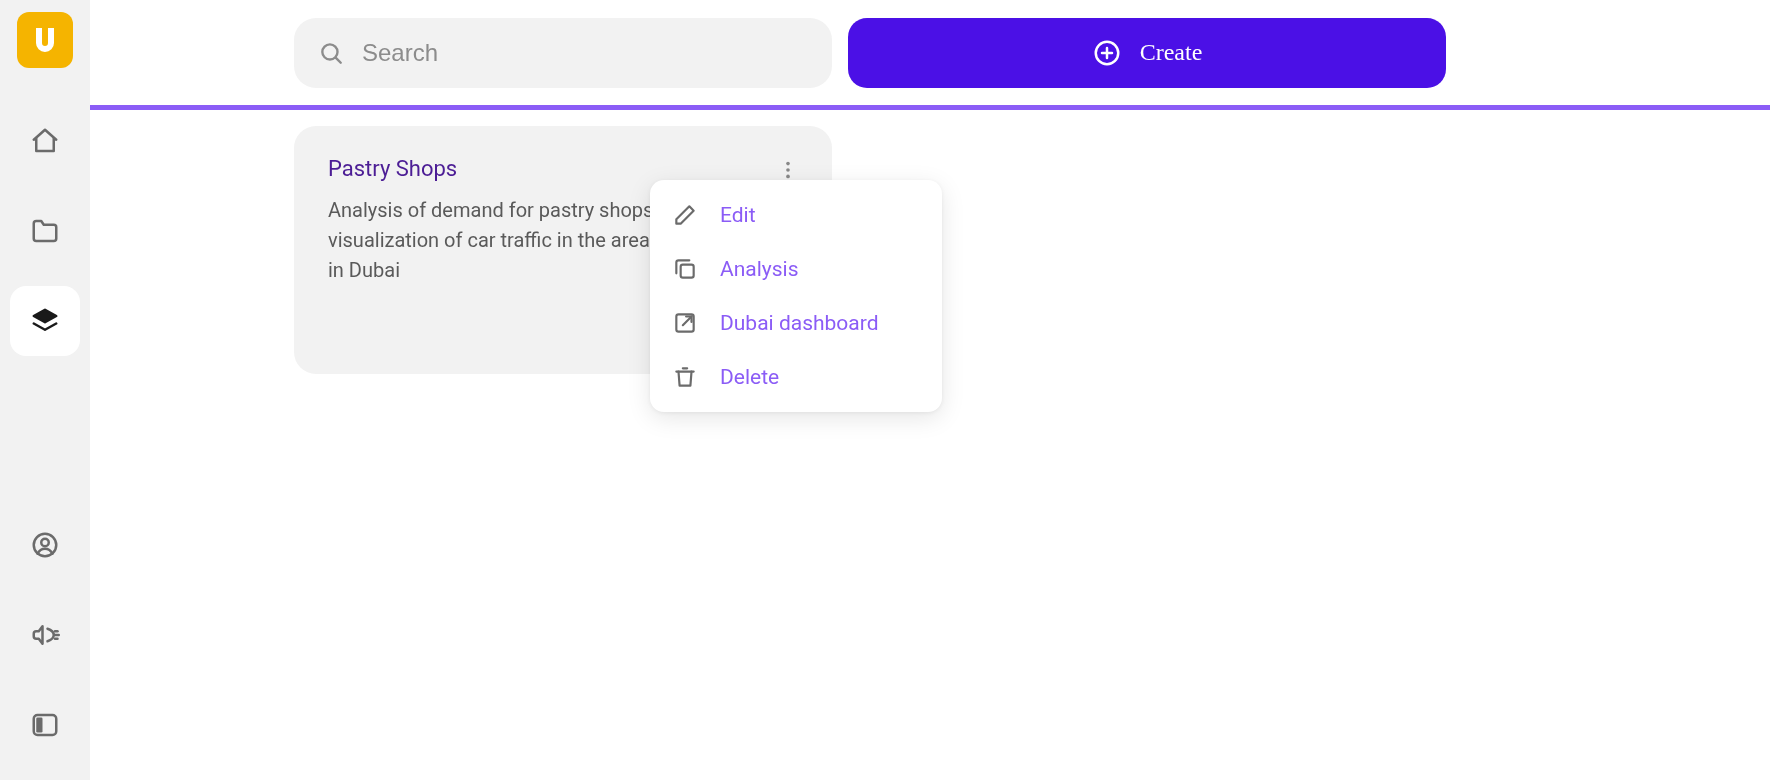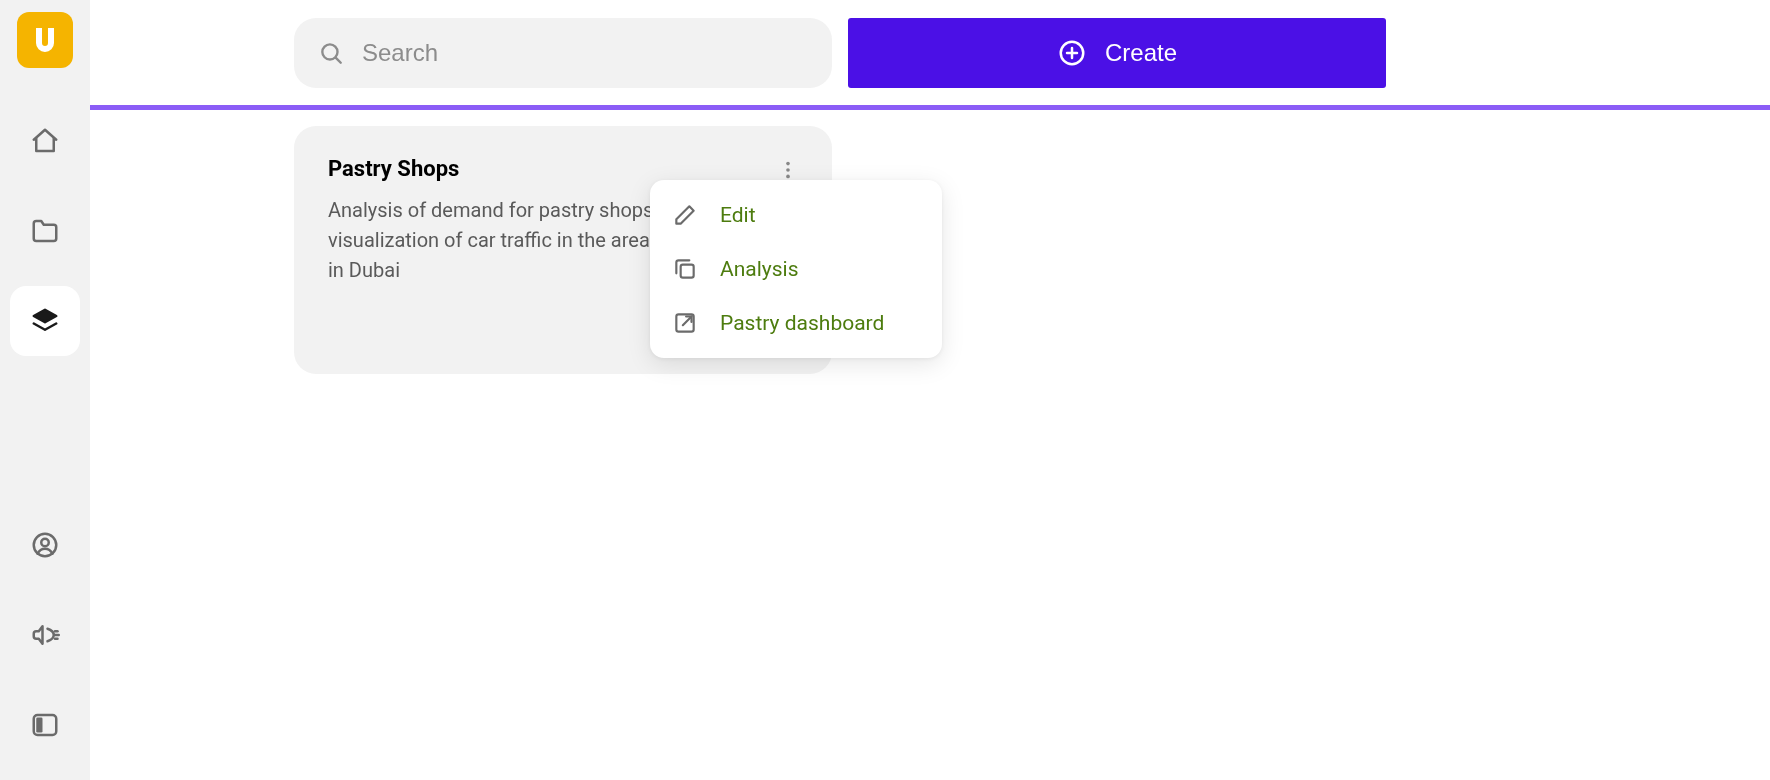--- a/index.html
+++ b/index.html
@@ -84,53 +84,54 @@
     border: none;
     background: transparent;
     outline: none;
     font-size: 24px;
     color: #555;
     width: 100%;
   }
   .search input::placeholder { color: #8c8c8c; }
 
   .create-btn {
-    width: 538px;
+    width: 598px;
     height: 70px;
     background: #4b10e6;
     border: none;
-    border-radius: 3px;
+    border-radius: 19px;
     color: #fff;
     font-size: 24px;
     font-weight: 500;
     display: flex;
     align-items: center;
     justify-content: center;
     gap: 18px;
     cursor: pointer;
+    font-family: Liberation Serif, serif;
   }
   .create-btn svg { width: 30px; height: 30px; }
 
   .content {
     padding: 16px 0 0 204px;
     position: relative;
   }
 
   .card {
     width: 538px;
     min-height: 248px;
     background: #f2f2f2;
     border-radius: 22px;
     padding: 30px 34px;
     position: relative;
   }
   .card-title {
     font-size: 22px;
-    font-weight: 700;
-    color: #000000;
+    font-weight: 400;
+    color: #4c1d95;
     margin-bottom: 14px;
   }
   .card-desc {
     font-size: 20px;
     line-height: 1.5;
     color: #5a5a5a;
     max-width: 460px;
   }
   .card-menu-btn {
     position: absolute;
@@ -159,21 +160,21 @@
     box-shadow: 0 6px 24px rgba(0,0,0,0.10), 0 1px 4px rgba(0,0,0,0.06);
     padding: 8px 0;
     z-index: 10;
   }
   .dropdown-item {
     display: flex;
     align-items: center;
     gap: 22px;
     padding: 14px 22px;
     font-size: 21px;
-    color: #4d7c0f;
+    color: #8b5cf6;
     cursor: pointer;
   }
   .dropdown-item svg {
     width: 26px;
     height: 26px;
     color: #6b6b6b;
     flex-shrink: 0;
   }
 </style>
 </head>
@@ -279,17 +280,25 @@
             <path d="M4 16V6a2 2 0 0 1 2-2h10"></path>
         </svg>
         <span>Analysis</span>
       </div>
       <div class="dropdown-item">
         <svg viewBox="0 0 24 24" fill="none" stroke="currentColor" stroke-width="2" stroke-linecap="round" stroke-linejoin="round">
           <rect x="4" y="4" width="16" height="16" rx="2"></rect>
             <path d="M10 14l8-8"></path>
             <path d="M13 6h5v5"></path>
         </svg>
-        <span>Pastry dashboard</span>
+        <span>Dubai dashboard</span>
+      </div>
+      <div class="dropdown-item">
+        <svg viewBox="0 0 24 24" fill="none" stroke="currentColor" stroke-width="2" stroke-linecap="round" stroke-linejoin="round">
+          <path d="M4 7h16"></path>
+            <path d="M10 4h4"></path>
+            <path d="M6 7l1 13h10l1-13"></path>
+        </svg>
+        <span>Delete</span>
       </div>
     </div>
   </div>
 </div>
 
 </body></html>

